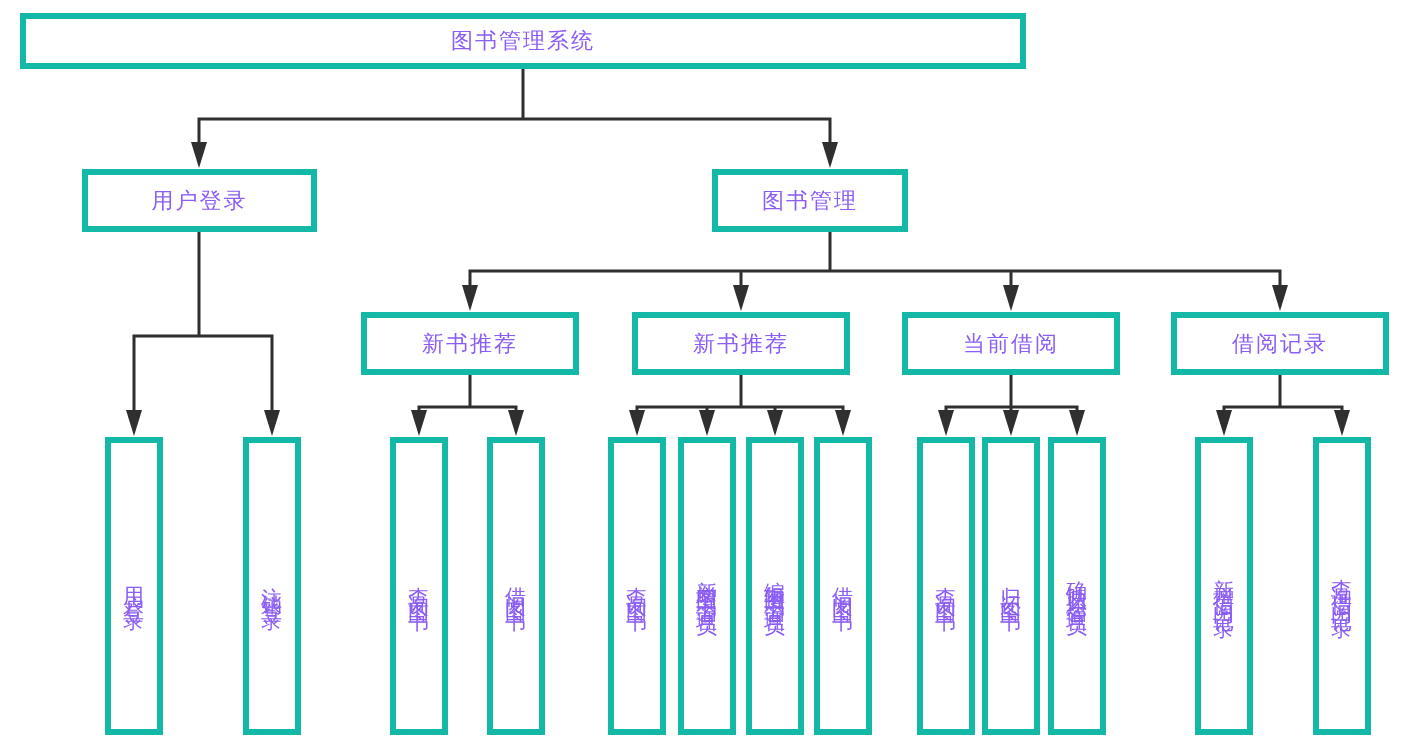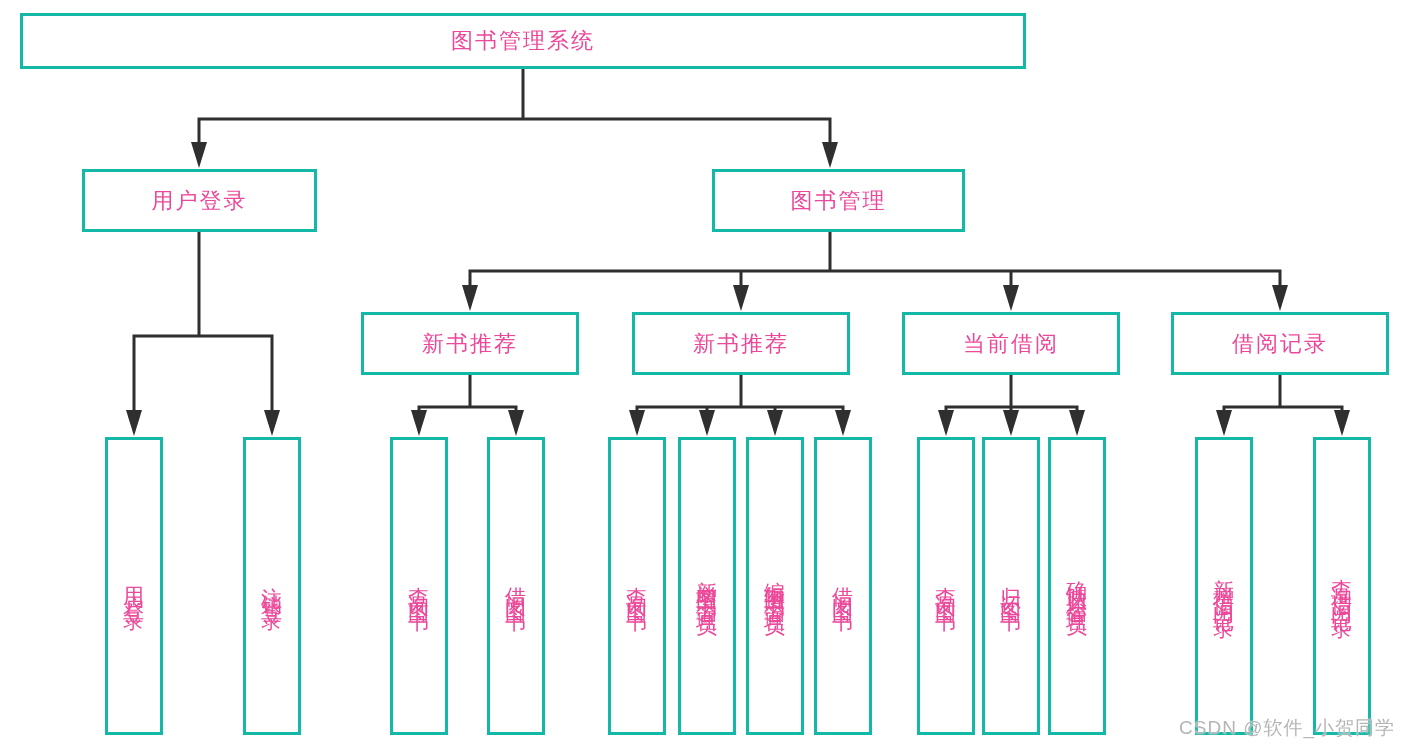--- a/index.html
+++ b/index.html
@@ -28,22 +28,22 @@
     stroke-linecap: square;
   }
   .connectors polygon {
     fill: #2f2f2f;
     stroke: none;
   }
   .box {
     position: absolute;
     box-sizing: border-box;
     background: #ffffff;
-    border: 3px solid #14b8a6;
-    color: #ec4899;
+    border: 6px solid #14b8a6;
+    color: #8b5cf6;
     display: flex;
     align-items: center;
     justify-content: center;
     z-index: 1;
   }
   .box.h {
     font-size: 22px;
     letter-spacing: 2px;
     white-space: nowrap;
   }
@@ -117,21 +117,21 @@
     <g>
       <path d="M1280 375 V407 M1224 407 H1342 M1224 407 V411 M1342 407 V411"></path>
       <polygon points="1216,410 1232,410 1224,436"></polygon>
       <polygon points="1334,410 1350,410 1342,436"></polygon>
     </g>
   </svg>
 
   <div class="box h" style="left:20px; top:13px; width:1006px; height:56px;">图书管理系统</div>
 
   <div class="box h" style="left:82px; top:169px; width:235px; height:63px;">用户登录</div>
-  <div class="box h" style="left:712px; top:169px; width:253px; height:63px;">图书管理</div>
+  <div class="box h" style="left:712px; top:169px; width:196px; height:63px;">图书管理</div>
 
   <div class="box h" style="left:361px; top:312px; width:218px; height:63px;text-align:right;">新书推荐</div>
   <div class="box h" style="left:632px; top:312px; width:218px; height:63px;">新书推荐</div>
   <div class="box h" style="left:902px; top:312px; width:218px; height:63px;">当前借阅</div>
   <div class="box h" style="left:1171px; top:312px; width:218px; height:63px;">借阅记录</div>
 
   <div class="box v" style="left:105px; top:437px; width:58px; height:298px;">用户登录</div>
   <div class="box v" style="left:243px; top:437px; width:58px; height:298px;">注销登录</div>
 
   <div class="box v" style="left:390px; top:437px; width:58px; height:298px;">查询图书</div>
@@ -142,15 +142,14 @@
   <div class="box v" style="left:746px; top:437px; width:58px; height:298px; letter-spacing:5px;">编辑图书（管理员）</div>
   <div class="box v" style="left:814px; top:437px; width:58px; height:298px;">借阅图书</div>
 
   <div class="box v" style="left:917px; top:437px; width:58px; height:298px;">查询图书</div>
   <div class="box v" style="left:982px; top:437px; width:58px; height:298px;">归还图书</div>
   <div class="box v" style="left:1048px; top:437px; width:58px; height:298px; letter-spacing:5px;">确认归还（管理员）</div>
 
   <div class="box v" style="left:1195px; top:437px; width:58px; height:298px;">新增借阅记录</div>
   <div class="box v" style="left:1313px; top:437px; width:58px; height:298px;">查询借阅记录</div>
 
-  <div class="watermark">CSDN @软件_小贺同学</div>
 
 </div>
 
 </body></html>

